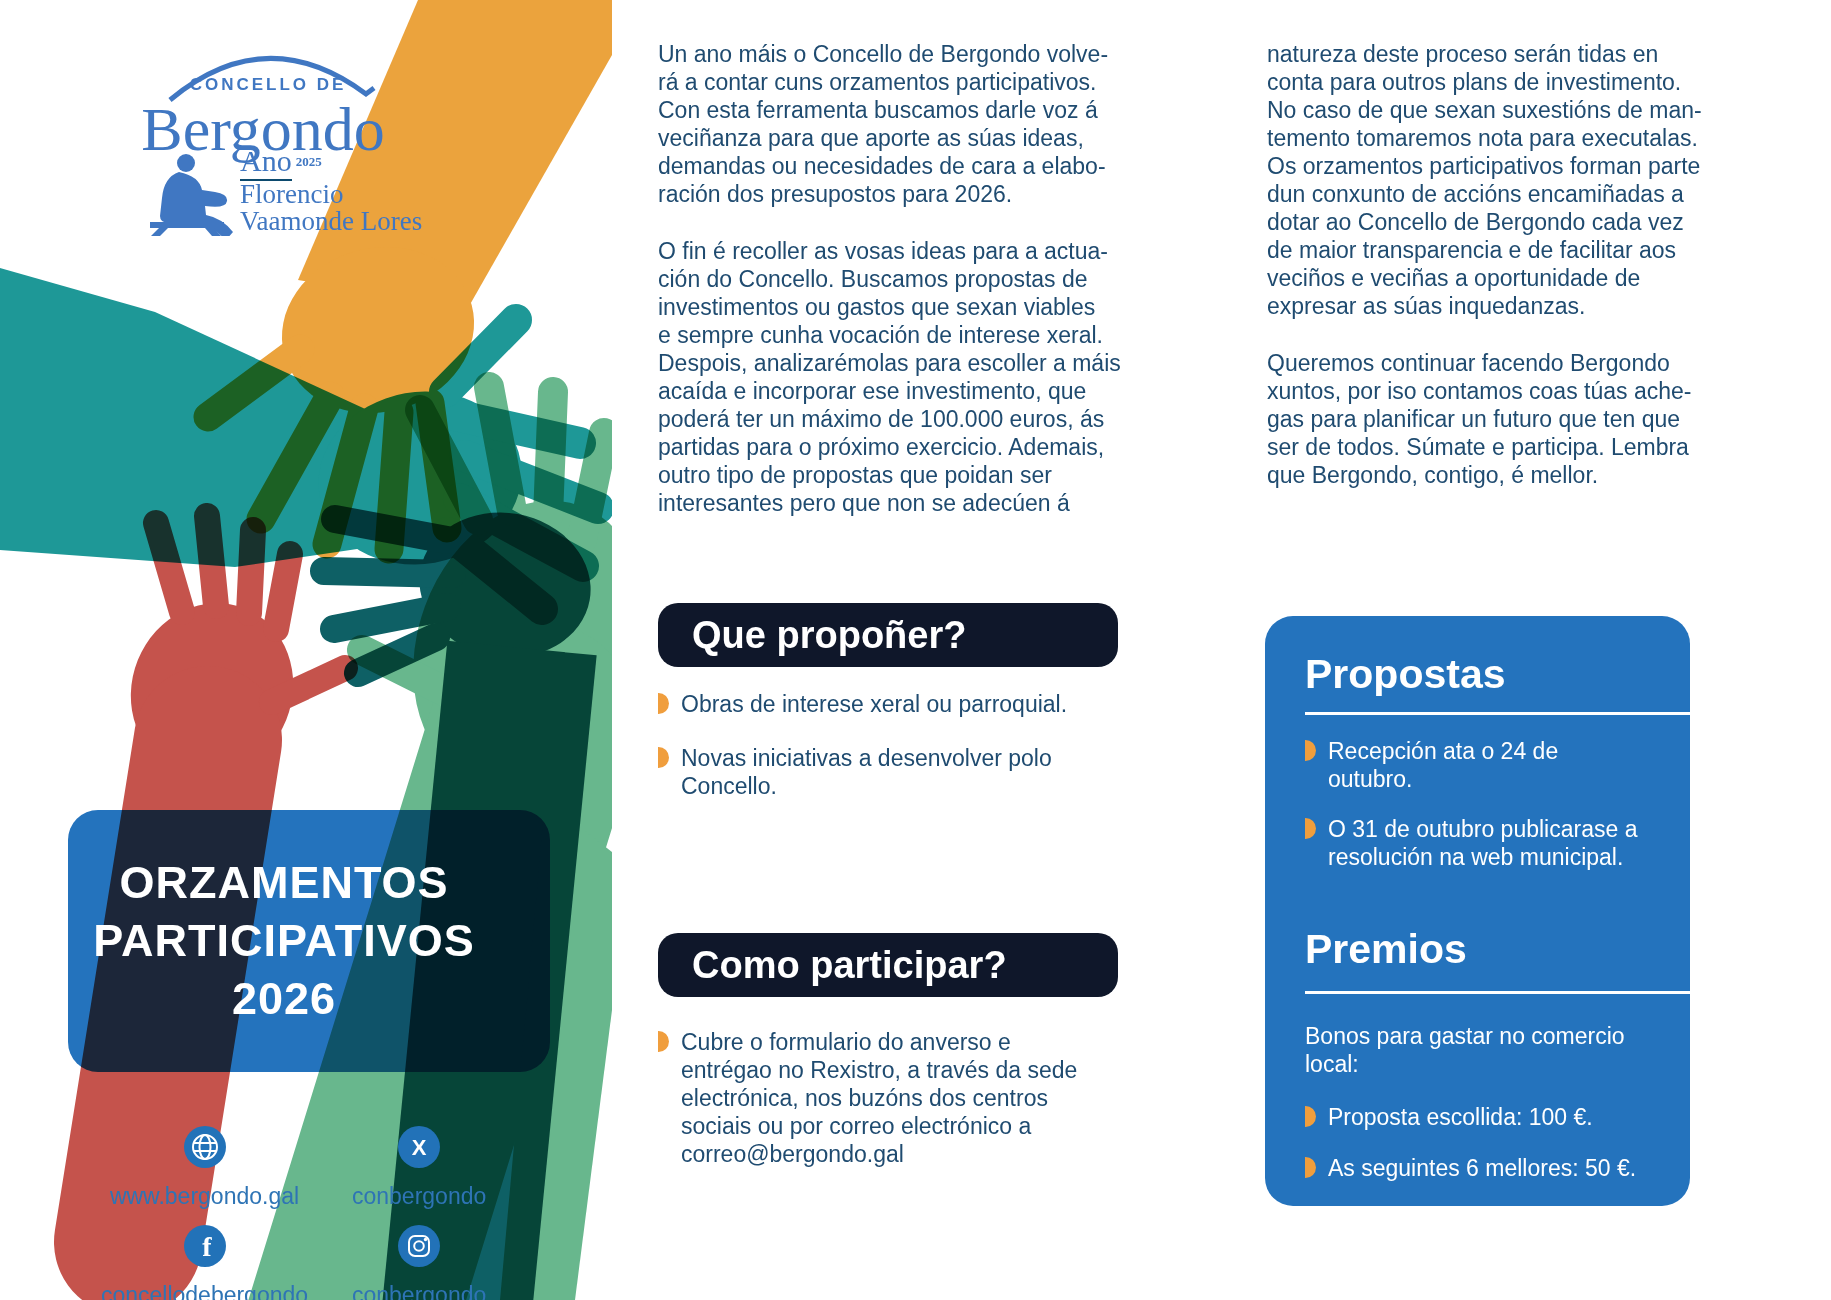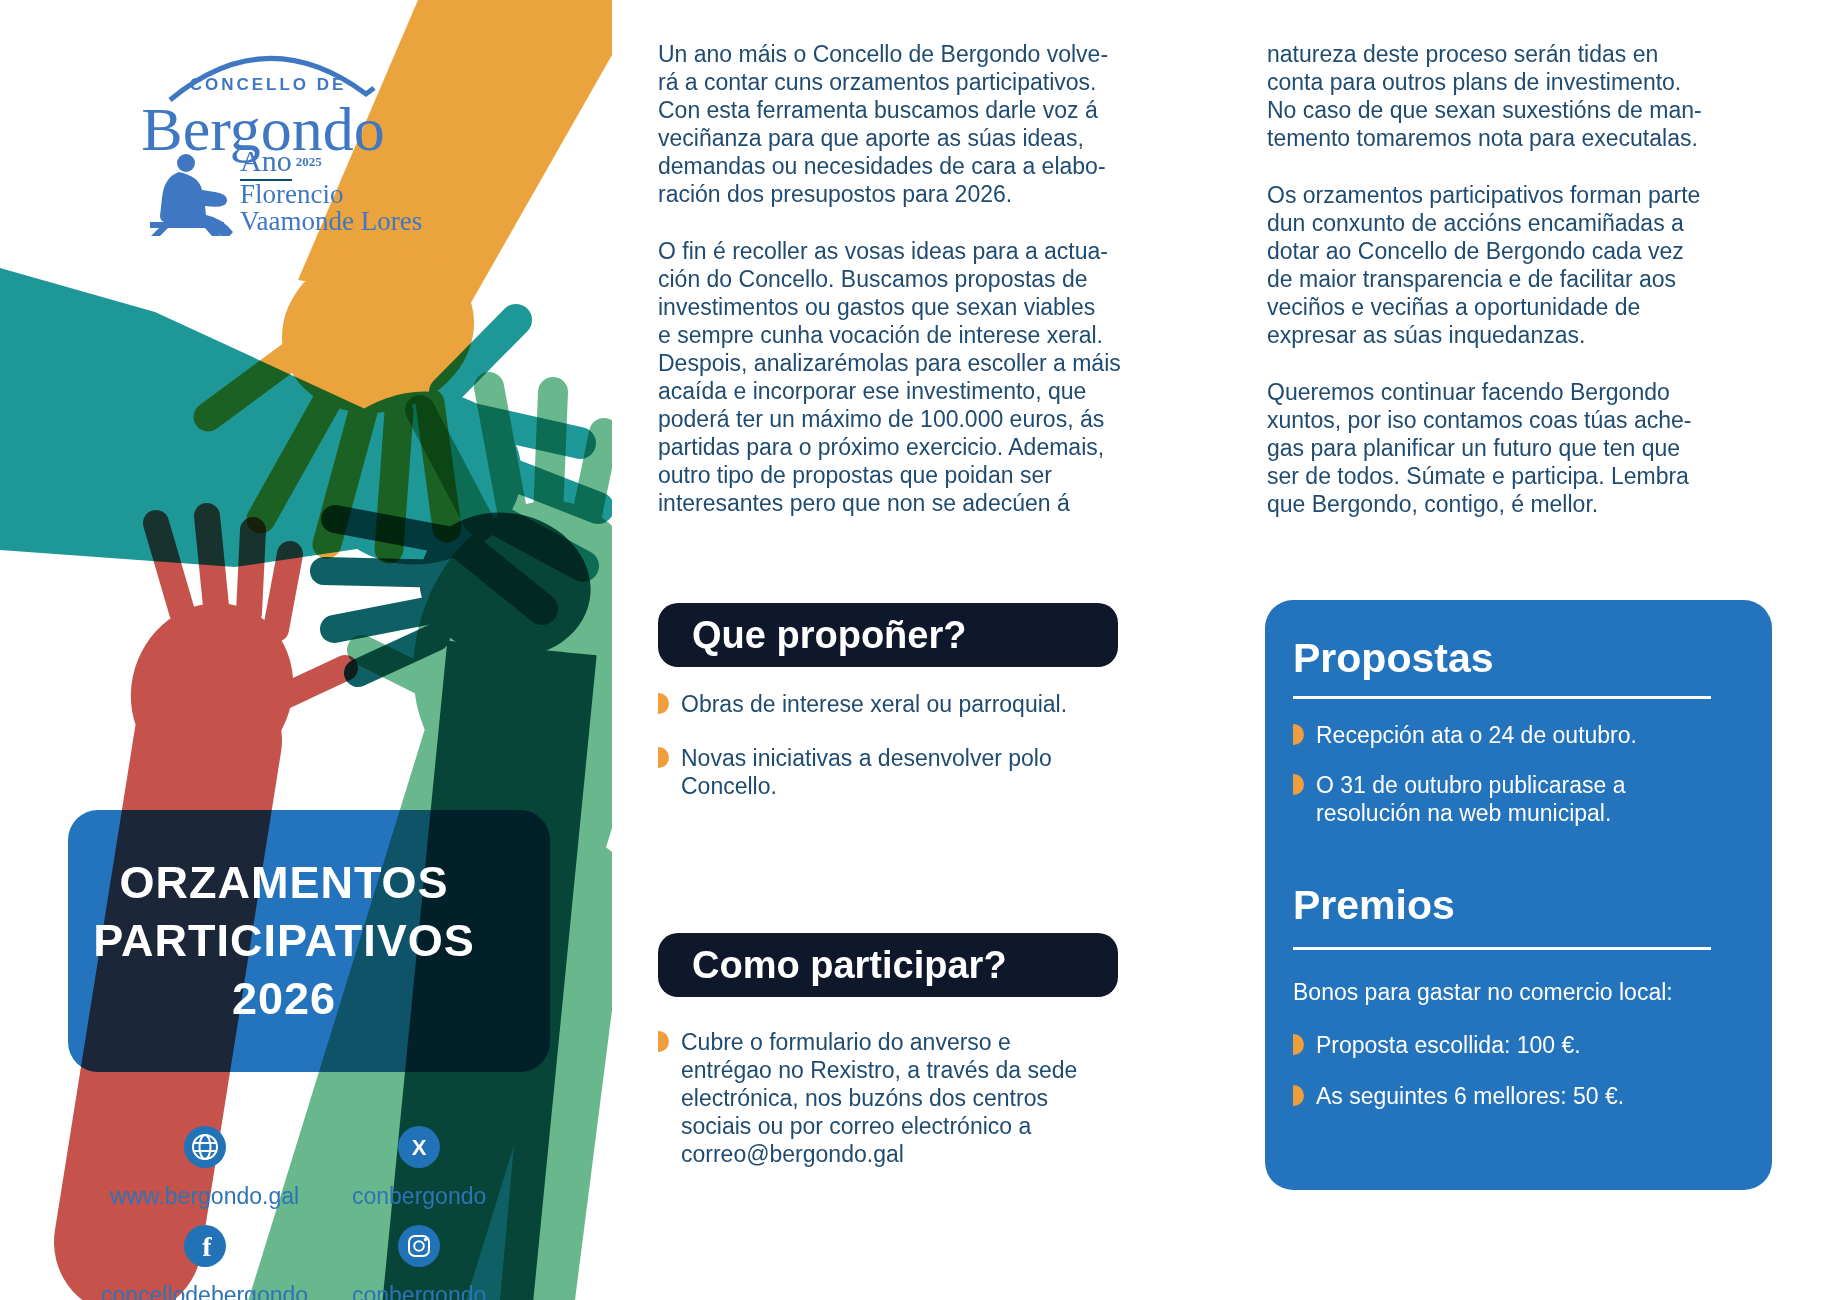--- a/index.html
+++ b/index.html
@@ -30,22 +30,22 @@
   .col-mid{left:658px;width:520px;}
   .col-right{left:1267px;width:520px;}
   .pill{position:absolute;left:658px;width:460px;height:64px;background:#0f172a;border-radius:20px;
         color:#fff;font-size:38px;font-weight:bold;display:flex;align-items:center;padding-left:34px;
         box-sizing:border-box;}
   .brow{display:flex;gap:12px;align-items:flex-start;}
   .bdot{flex:none;width:11px;height:21px;margin-top:3px;background:#F09E3D;border-radius:0 11px 11px 0;}
   .btext{white-space:pre-line;font-size:23px;line-height:28px;}
 
   
-  .info-box{position:absolute;left:1265px;top:600px;width:507px;height:590px;background:#2473BD;
-      border-radius:28px;box-sizing:border-box;padding:34px 44px 0 28px;color:#fff;}
+  .info-box{position:absolute;left:1265px;top:616px;width:425px;height:590px;background:#2473BD;
+      border-radius:28px;box-sizing:border-box;padding:34px 44px 0 40px;color:#fff;}
   .box-h{font-size:41px;font-weight:bold;line-height:48px;}
   .box-hr{height:3px;background:#fff;width:418px;margin-top:14px;border:0;}
   .box-intro{font-size:23px;line-height:28px;margin-top:28px;}
   .info-box .btext{color:#fff;}
 </style>
 </head>
 <body>
 
 <div class="canvas">
 
@@ -230,21 +230,21 @@
 sociais ou por correo electrónico a
 correo@bergondo.gal</span>
     </div>
   </div>
 
   <div class="abs col-right" style="top:40px;">
     <div class="para">natureza deste proceso serán tidas en
 conta para outros plans de investimento.
 No caso de que sexan suxestións de man-
 temento tomaremos nota para executalas.</div>
-    <div class="para" style="margin-top:29px;">Os orzamentos participativos forman parte
+    <div class="para" style="">Os orzamentos participativos forman parte
 dun conxunto de accións encamiñadas a
 dotar ao Concello de Bergondo cada vez
 de maior transparencia e de facilitar aos
 veciños e veciñas a oportunidade de
 expresar as súas inquedanzas.</div>
     <div class="para" style="margin-top:29px;">Queremos continuar facendo Bergondo
 xuntos, por iso contamos coas túas ache-
 gas para planificar un futuro que ten que
 ser de todos. Súmate e participa. Lembra
 que Bergondo, contigo, é mellor.</div>

